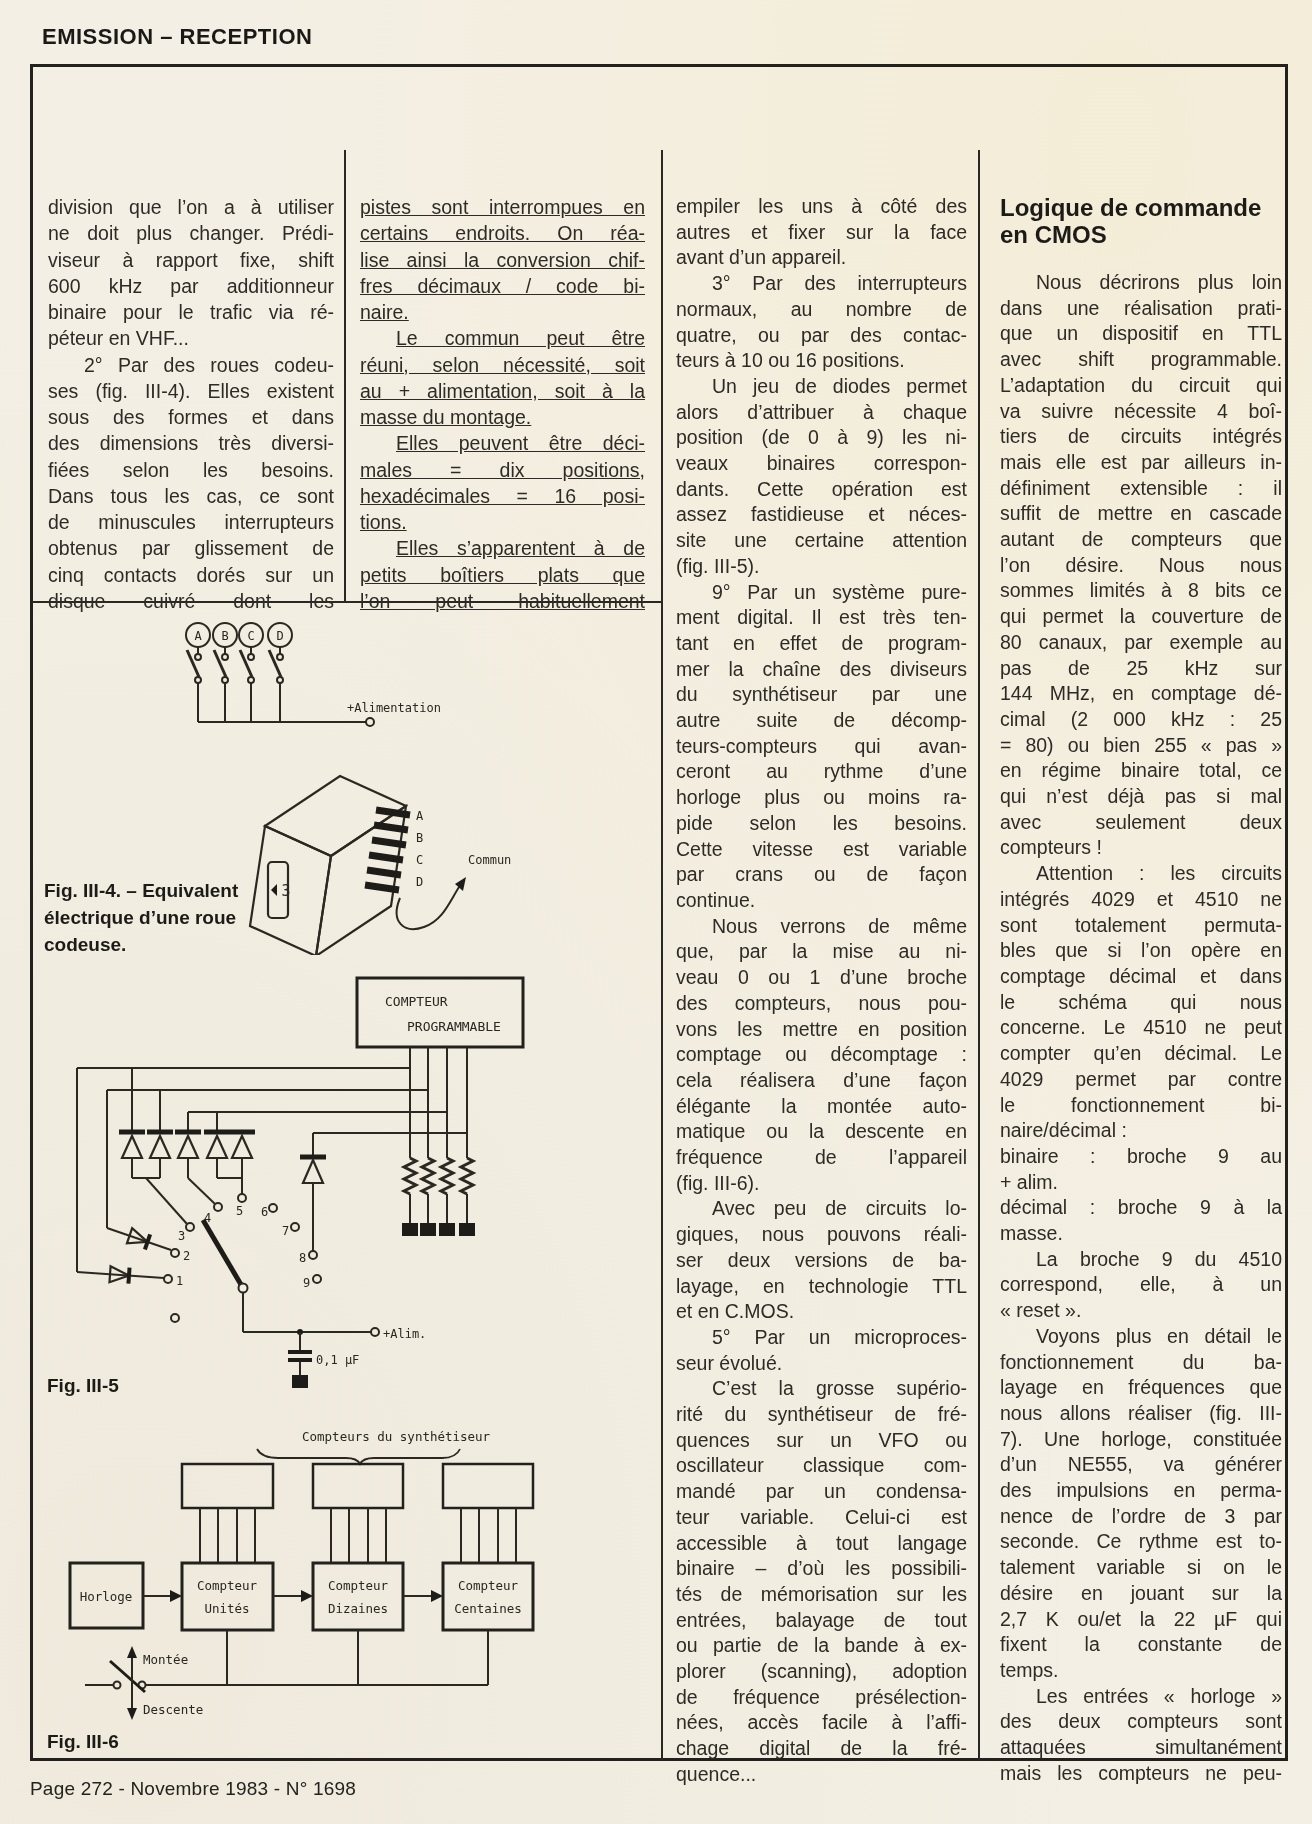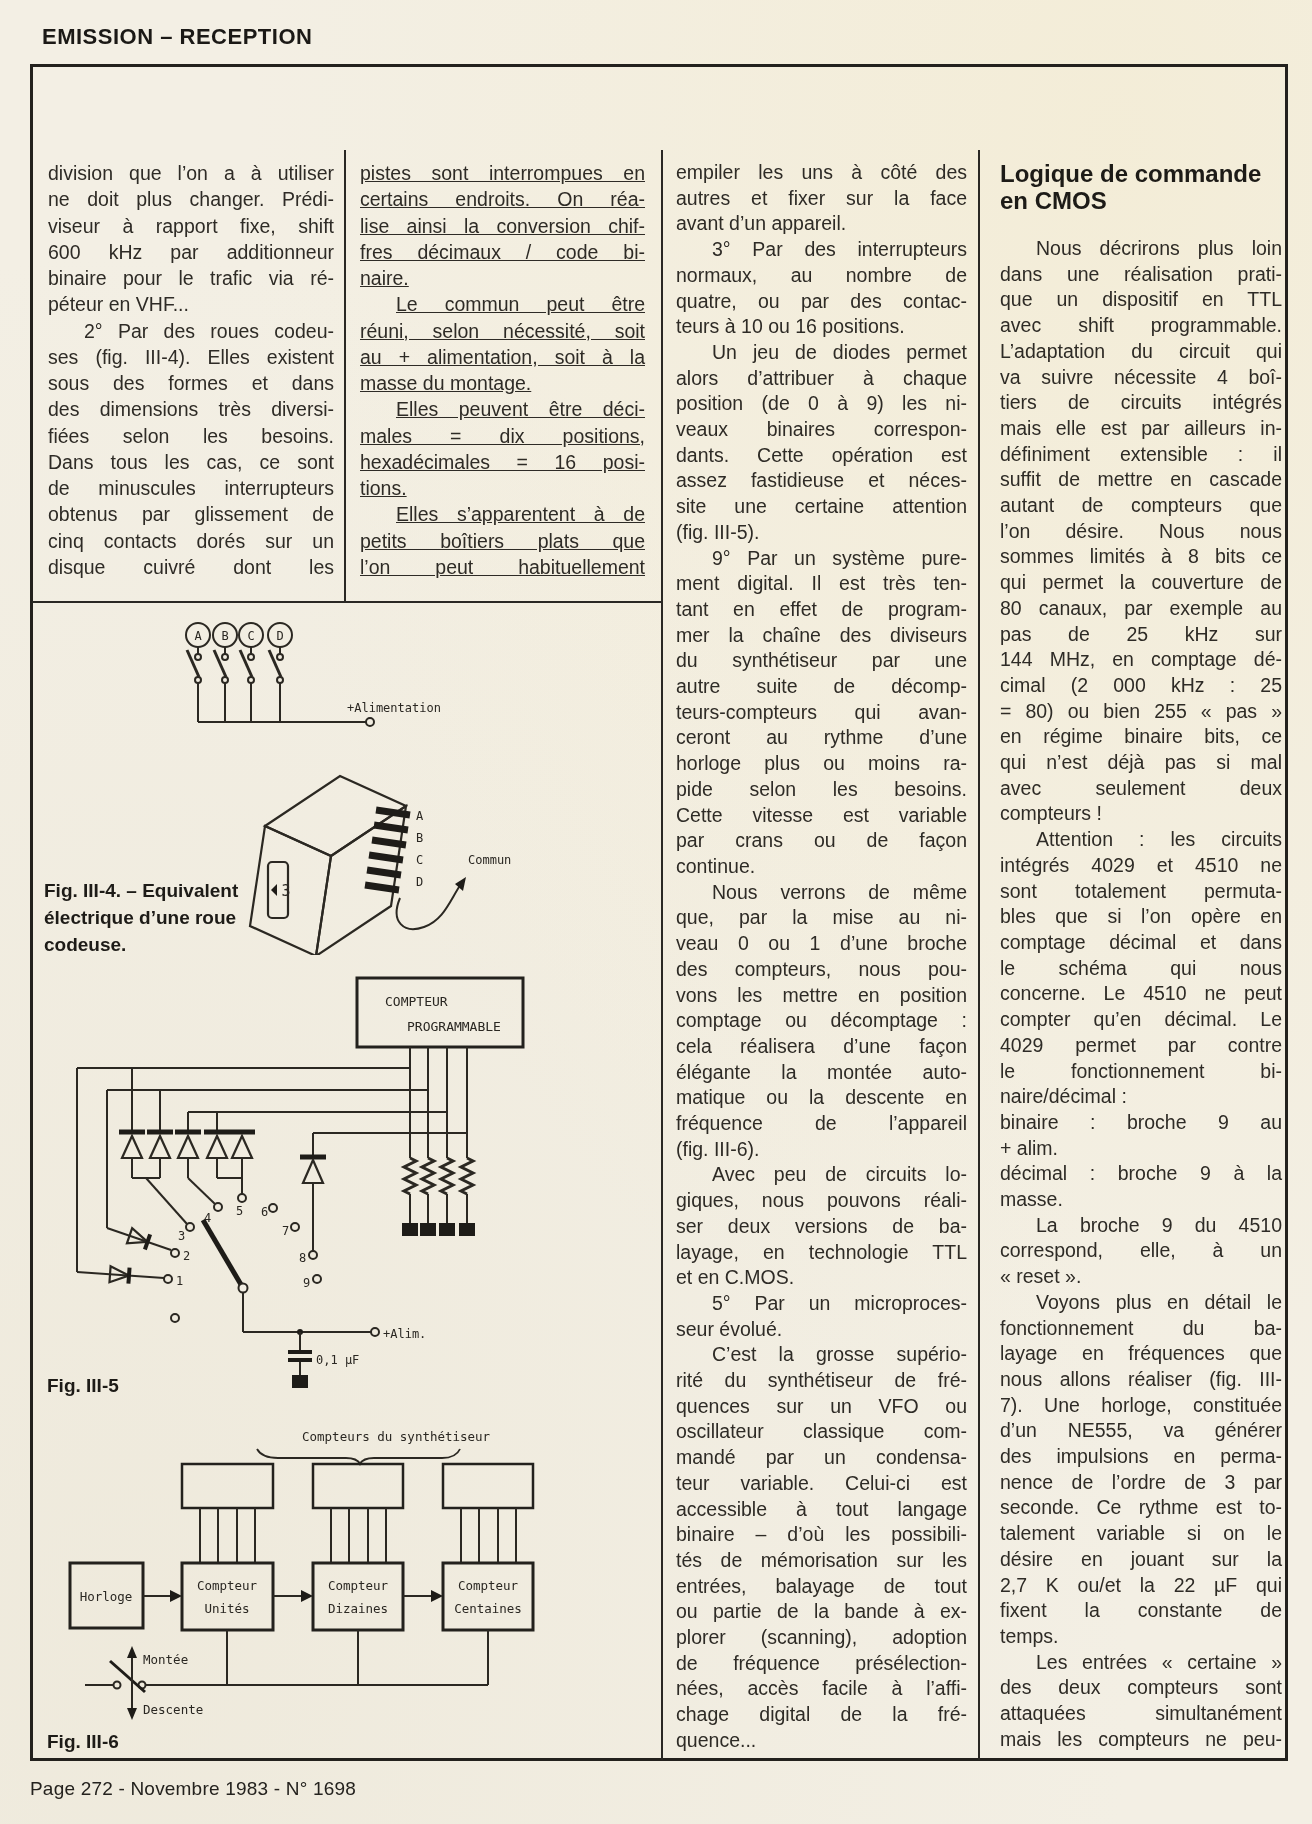--- a/index.html
+++ b/index.html
@@ -15,21 +15,21 @@
   .hdr{
     position:absolute;left:42px;top:24px;
     font-size:22px;font-weight:bold;letter-spacing:.5px;color:#1b1916;
   }
   .pagebox{
     position:absolute;left:30px;top:64px;width:1258px;height:1697px;
     border:3px solid #23211d;box-sizing:border-box;
   }
   .vsep{position:absolute;width:2px;background:#2a2824;}
   .hsep{position:absolute;height:2px;background:#2a2824;}
-  .col{position:absolute;font-size:19.5px;}
+  .col{position:absolute;font-size:19.5px;margin-top:34px;}
   .ln{text-align:justify;text-align-last:justify;white-space:normal;}
   .ln.first{text-indent:36px;}
   .ln.last{text-align-last:left;}
   #col1,#col2{line-height:26.25px;}
   #col3,#col4{line-height:25.7px;}
   .colheading{font-weight:bold;font-size:24px;line-height:27px;margin-bottom:22px;color:#1d1b17;}
   .figsvg{position:absolute;}
   .figsvg text{font-family:"DejaVu Sans Mono", monospace;fill:#2a2722;}
   .figsvg .cap{font-family:"Liberation Sans", sans-serif;font-weight:bold;font-size:19px;fill:#1d1b17;}
   .wire{stroke:#2b2822;stroke-width:2;fill:none;}
@@ -201,21 +201,21 @@
         <div class="ln">suffit de mettre en cascade</div>
         <div class="ln">autant de compteurs que</div>
         <div class="ln">l’on désire. Nous nous</div>
         <div class="ln">sommes limités à 8 bits ce</div>
         <div class="ln">qui permet la couverture de</div>
         <div class="ln">80 canaux, par exemple au</div>
         <div class="ln">pas de 25 kHz sur</div>
         <div class="ln">144 MHz, en comptage dé-</div>
         <div class="ln">cimal (2 000 kHz : 25</div>
         <div class="ln">= 80) ou bien 255 « pas »</div>
-        <div class="ln">en régime binaire bits, ce</div>
+        <div class="ln">en régime binaire total, ce</div>
         <div class="ln">qui n’est déjà pas si mal</div>
         <div class="ln">avec seulement deux</div>
         <div class="ln last">compteurs !</div>
       </div>
       <div class="para">
         <div class="ln first">Attention : les circuits</div>
         <div class="ln">intégrés 4029 et 4510 ne</div>
         <div class="ln">sont totalement permuta-</div>
         <div class="ln">bles que si l’on opère en</div>
         <div class="ln">comptage décimal et dans</div>
@@ -249,21 +249,21 @@
         <div class="ln">des impulsions en perma-</div>
         <div class="ln">nence de l’ordre de 3 par</div>
         <div class="ln">seconde. Ce rythme est to-</div>
         <div class="ln">talement variable si on le</div>
         <div class="ln">désire en jouant sur la</div>
         <div class="ln">2,7 K ou/et la 22 µF qui</div>
         <div class="ln">fixent la constante de</div>
         <div class="ln last">temps.</div>
       </div>
       <div class="para">
-        <div class="ln first">Les entrées « certaine »</div>
+        <div class="ln first">Les entrées « horloge »</div>
         <div class="ln">des deux compteurs sont</div>
         <div class="ln">attaquées simultanément</div>
         <div class="ln">mais les compteurs ne peu-</div>
       </div>
     </div>
 </div>
 
 <svg class="figsvg" style="left:33px;top:603px;" width="628" height="352" viewBox="33 603 628 352">
 
   <g>

